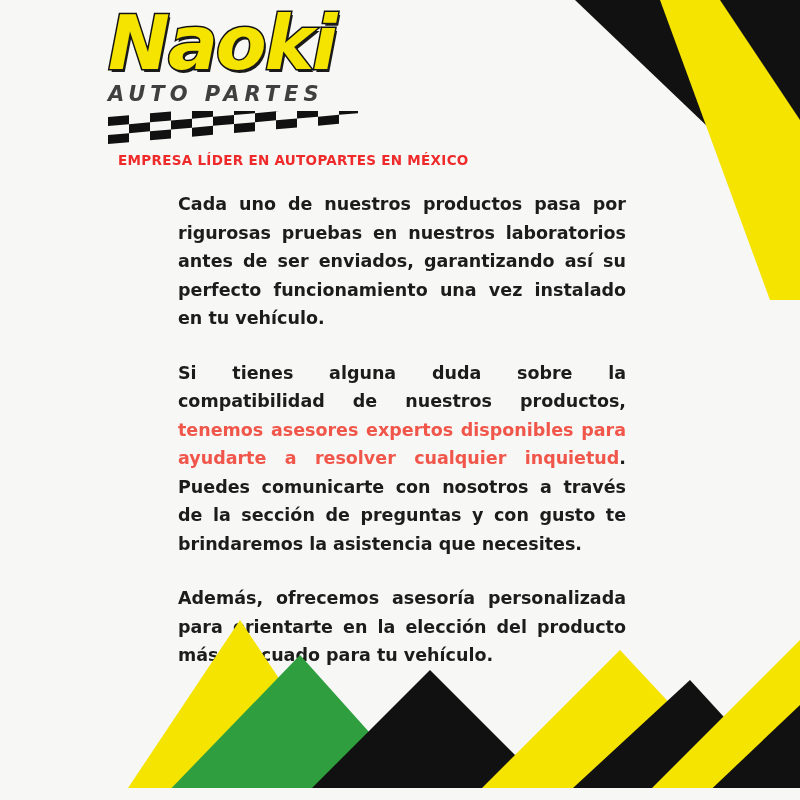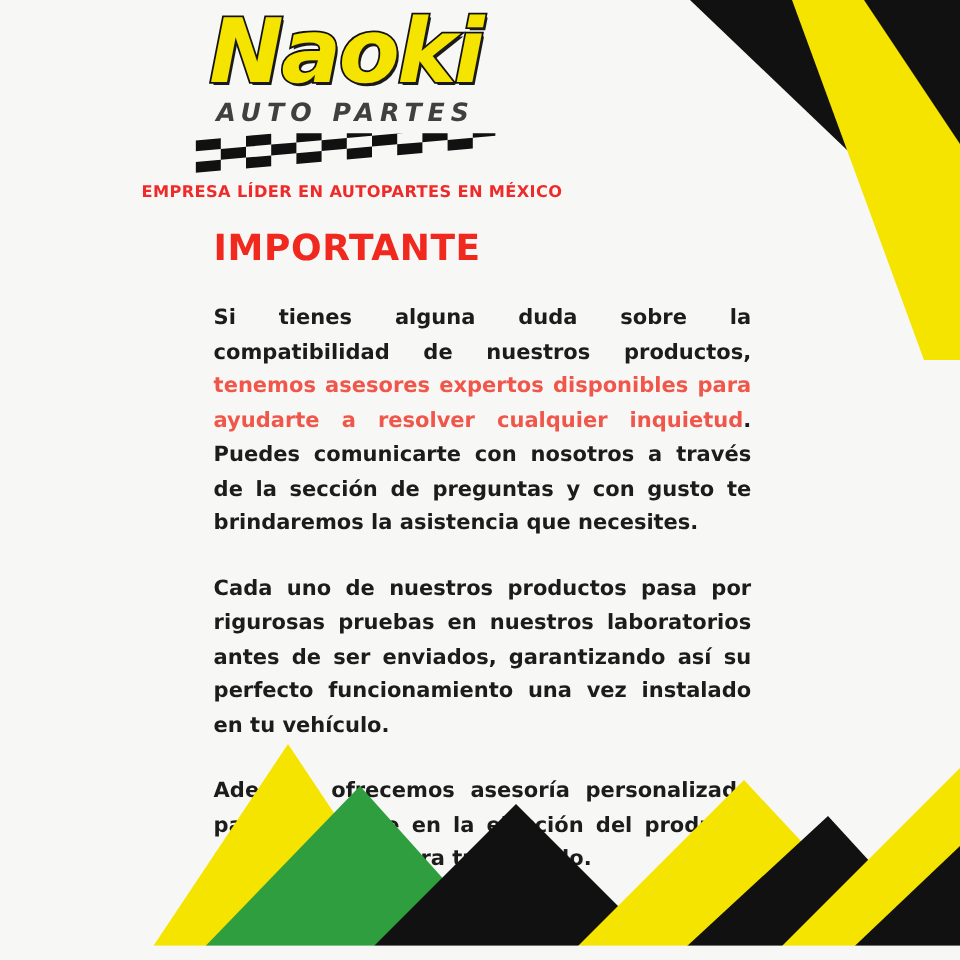--- a/index.html
+++ b/index.html
@@ -39,21 +39,20 @@
     width: 800px;
     height: 190px;
   }
 
   
   #logo-block {
     position: absolute;
     top: 6px;
     left: 108px;
     width: 360px;
-    text-align: center;
   }
   #brand-name {
     font-family: "DejaVu Sans", sans-serif;
     font-size: 74px;
     font-weight: bold;
     font-style: italic;
     letter-spacing: -2px;
     color: #f5e400;
     -webkit-text-stroke: 3px #111111;
     paint-order: stroke fill;
@@ -162,25 +161,24 @@
         <rect x="126" y="24" width="21" height="9" fill="#111111"></rect>
         <rect x="168" y="24" width="21" height="9" fill="#111111"></rect>
         <rect x="210" y="24" width="21" height="9" fill="#111111"></rect>
       </g>
     </svg>
   </div>
 
   <div id="tagline">EMPRESA LÍDER  EN AUTOPARTES EN MÉXICO</div>
 
   <div id="content">
-    <div id="heading">IMPORTANTE</div>
+
+    <p class="para">Cada uno de nuestros productos pasa por rigurosas pruebas en nuestros laboratorios antes de ser enviados, garantizando así su perfecto funcionamiento una vez instalado en tu vehículo.</p>
 
     <p class="para"><span>Si tienes alguna duda sobre la compatibilidad de nuestros productos, </span><span class="hl">tenemos asesores expertos disponibles para ayudarte a resolver cualquier inquietud</span><span>. Puedes comunicarte con nosotros a través de la sección de preguntas y con gusto te brindaremos la asistencia que necesites.</span></p>
-
-    <p class="para">Cada uno de nuestros productos pasa por rigurosas pruebas en nuestros laboratorios antes de ser enviados, garantizando así su perfecto funcionamiento una vez instalado en tu vehículo.</p>
 
     <p class="para">Además, ofrecemos asesoría personalizada para orientarte en la elección del producto más adecuado para tu vehículo.</p>
   </div>
 
   <svg id="bottom-decor" class="corner-svg" viewBox="0 0 800 190">
     <polygon points="120,190 240,10 360,190" fill="#f5e400"></polygon>
     <polygon points="160,190 300,45 430,190" fill="#2e9e3e"></polygon>
     <polygon points="300,190 430,60 560,190" fill="#111111"></polygon>
     <polygon points="470,190 620,40 760,190" fill="#f5e400"></polygon>
     <polygon points="560,190 690,70 800,190 800,190" fill="#111111"></polygon>

